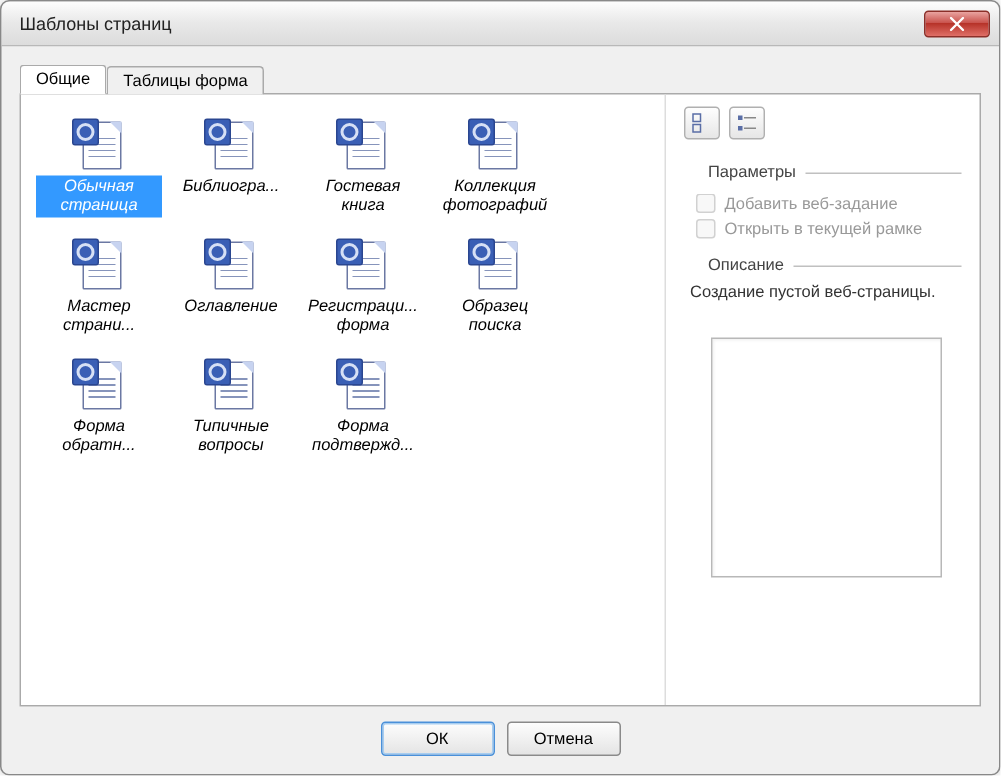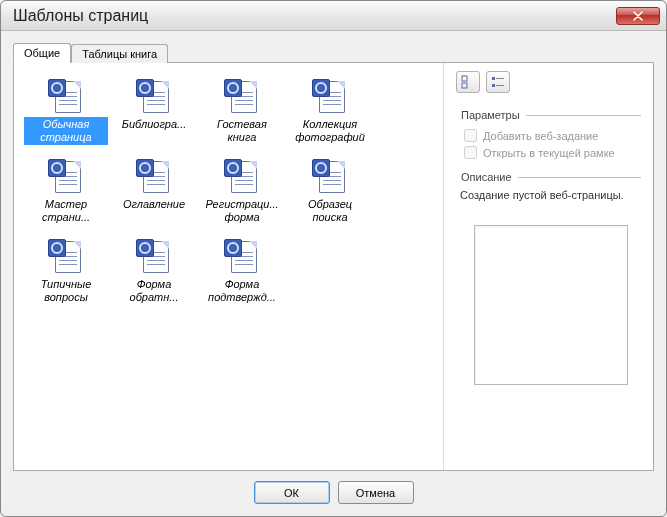--- a/index.html
+++ b/index.html
@@ -27,21 +27,21 @@
     border-bottom: 1px solid #b8b8b8;
     border-top-left-radius: 6px;
     border-top-right-radius: 6px;
     display: flex;
     align-items: center;
     padding: 0 6px 0 12px;
   }
   .titlebar-title {
     flex: 1;
     color: #222;
-    font-size: 16px;
+    font-size: 12px;
   }
   .close-btn {
     width: 44px;
     height: 18px;
     background: linear-gradient(to bottom, #e9a3a0 0%, #c9534d 45%, #b53127 46%, #df6f67 100%);
     border: 1px solid #8b2f29;
     border-radius: 3px;
     display: flex;
     align-items: center;
     justify-content: center;
@@ -189,21 +189,21 @@
     align-items: center;
     justify-content: center;
     font-size: 10px;
     color: #444;
   }
   .fieldset-header {
     display: flex;
     align-items: center;
     font-size: 11px;
     color: #444;
-    margin: 4px 0 6px 5px;
+    margin: 4px 0 6px 16px;
   }
   .fieldset-header .line {
     flex: 1;
     height: 1px;
     background: #c0c0c0;
     margin-left: 6px;
   }
   .checkbox-row {
     display: flex;
     align-items: center;
@@ -270,21 +270,21 @@
       <svg viewBox="0 0 10 10">
         <path d="M1 1 L9 9 M9 1 L1 9" stroke="#fff" stroke-width="1.6" stroke-linecap="round"></path>
       </svg>
     </div>
   </div>
 
   <div class="content">
 
     <div class="tab-strip">
       <div class="tab active">Общие</div>
-      <div class="tab">Таблицы книга</div>
+      <div class="tab">Таблицы форма</div>
     </div>
 
     <div class="main-panel">
 
       <div class="template-grid" id="template-grid">
           <div class="template-item selected">
             <div class="template-icon">
               <div class="page"></div>
               <div class="page-fold"></div>
               <div class="badge"></div>
@@ -346,29 +346,29 @@
               <div class="badge"></div>
             </div>
             <div class="template-label">Образец поиска</div>
           </div>
           <div class="template-item">
             <div class="template-icon">
               <div class="page"></div>
               <div class="page-fold"></div>
               <div class="badge"></div>
             </div>
+            <div class="template-label">Форма обратн...</div>
+          </div>
+          <div class="template-item">
+            <div class="template-icon">
+              <div class="page"></div>
+              <div class="page-fold"></div>
+              <div class="badge"></div>
+            </div>
             <div class="template-label">Типичные вопросы</div>
-          </div>
-          <div class="template-item">
-            <div class="template-icon">
-              <div class="page"></div>
-              <div class="page-fold"></div>
-              <div class="badge"></div>
-            </div>
-            <div class="template-label">Форма обратн...</div>
           </div>
           <div class="template-item">
             <div class="template-icon">
               <div class="page"></div>
               <div class="page-fold"></div>
               <div class="badge"></div>
             </div>
             <div class="template-label">Форма подтвержд...</div>
           </div>
         </div>

